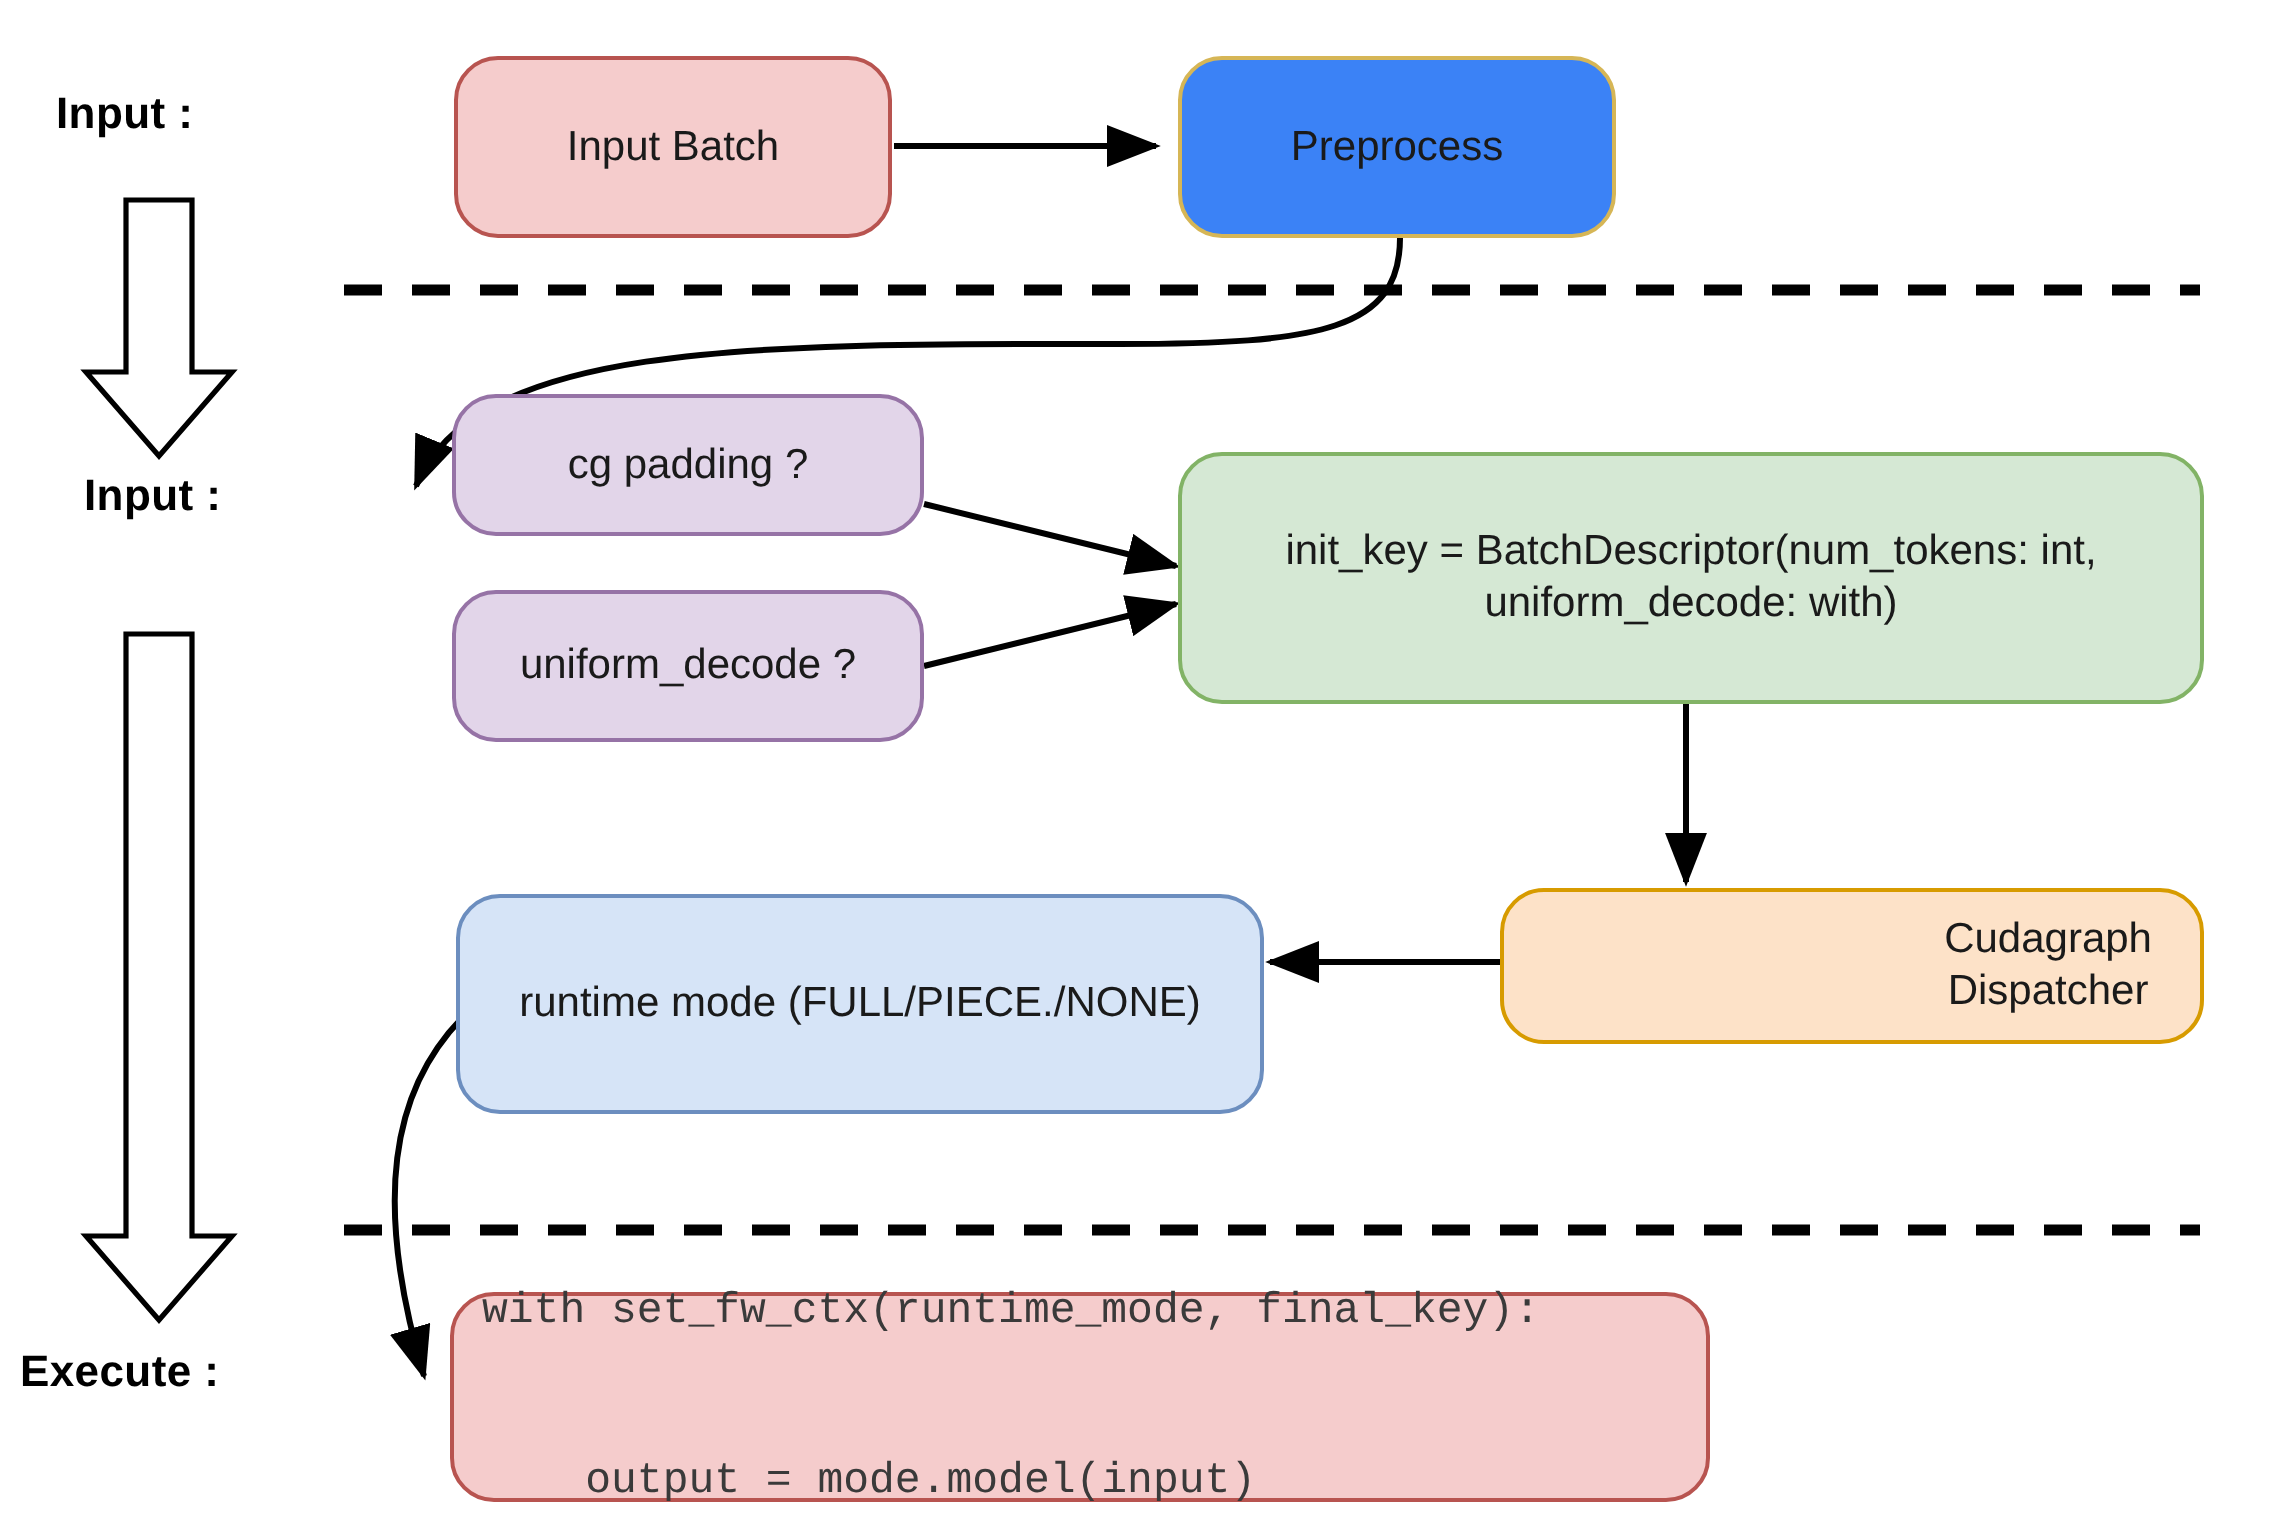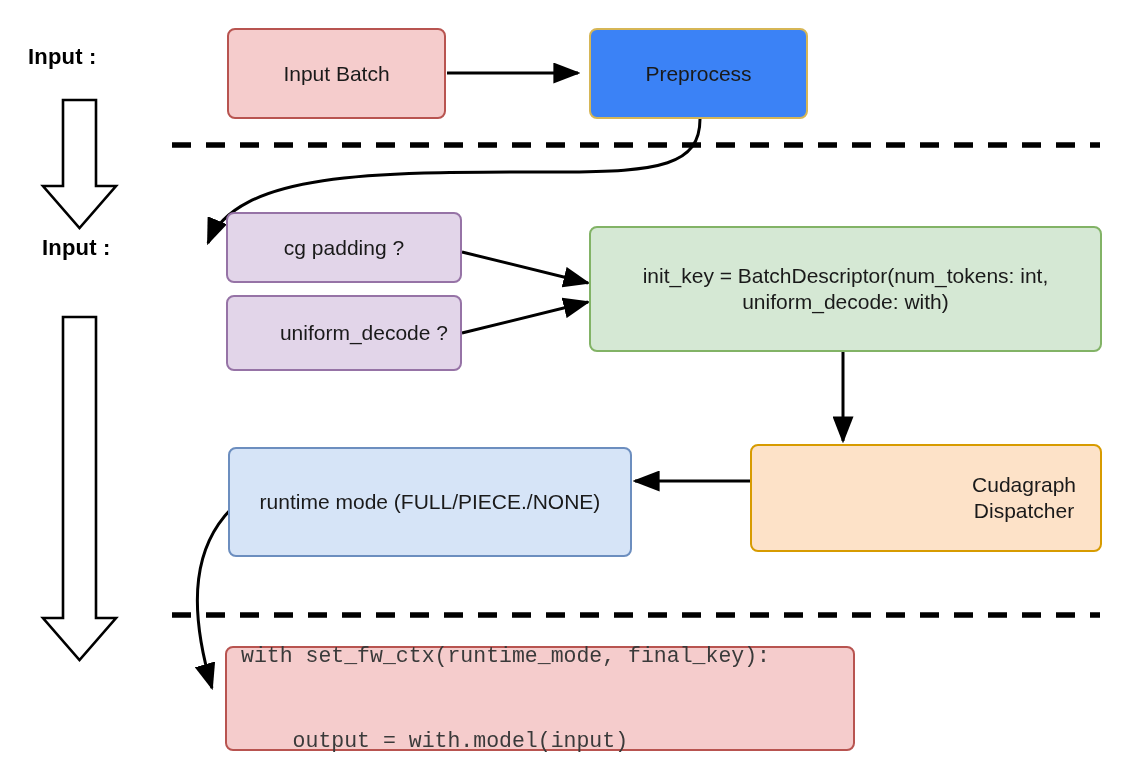--- a/index.html
+++ b/index.html
@@ -32,28 +32,28 @@
     white-space: nowrap;
     letter-spacing: 0.2px;
   }
   .node {
     position: absolute;
     box-sizing: border-box;
     display: flex;
     align-items: center;
     justify-content: center;
     text-align: center;
-    border-radius: 8px;
+    border-radius: 22px;
     border-width: 2px;
     border-style: solid;
     font-family: "Liberation Sans", sans-serif;
     font-size: 21px;
     color: #1a1a1a;
     line-height: 1.22;
-    padding: 2px 12px;
+    padding: 2px 0;
   }
   .node.code {
     font-family: "Liberation Mono", monospace;
     font-size: 21.5px;
     justify-content: flex-start;
     text-align: left;
     white-space: pre;
     line-height: 1.32;
     padding-left: 14px;
     color: #3a3a3a;
@@ -99,58 +99,59 @@
 
     <line x1="751" y1="481" x2="635" y2="481" stroke="#000000" stroke-width="3" marker-end="url(#arrowhead)"></line>
 
     <path d="M231,509 C196,545 186,600 212,688" fill="none" stroke="#000000" stroke-width="3" marker-end="url(#arrowhead)"></path>
   </svg>
 
   <div class="stage-label" style="left:28px; top:44px;">Input :</div>
 
   <div class="stage-label" style="left:42px; top:235px;">Input :</div>
 
+  <div class="stage-label" style="left:10px; top:673px;">Execute :</div>
 
   <div class="node node-pink" style="left:227px; top:28px; width:219px; height:91px;">
     <span>Input Batch</span>
   </div>
 
   <div class="node node-yellow" style="left:589px; top:28px; width:219px; height:91px;">
     <span>Preprocess</span>
   </div>
 
-  <div class="node node-purple" style="left:226px; top:212px; width:236px; height:71px;">
+  <div class="node node-purple" style="left:226px; top:197px; width:236px; height:71px;">
     <span>cg padding ?</span>
   </div>
 
-  <div class="node node-purple" style="left:226px; top:295px; width:236px; height:76px;justify-content:flex-end;">
+  <div class="node node-purple" style="left:226px; top:295px; width:236px; height:76px;">
     <span>uniform_decode ?</span>
   </div>
 
   <div class="node node-green" style="left:589px; top:226px; width:513px; height:126px;">
     <div>
       <div>init_key = BatchDescriptor(num_tokens: int,</div>
       <div>uniform_decode: with)</div>
     </div>
   </div>
 
   <div class="node node-blue" style="left:228px; top:447px; width:404px; height:110px;">
     <div>
       <div>runtime mode (FULL/PIECE./NONE)</div>
     </div>
   </div>
 
-  <div class="node node-orange-outer" style="left:750px; top:444px; width:352px; height:108px; justify-content:flex-end; padding-right:24px;">
+  <div class="node node-orange-outer" style="left:750px; top:444px; width:352px; height:78px; justify-content:flex-end; padding-right:24px;">
     <div>
       <div>Cudagraph</div>
       <div>Dispatcher</div>
     </div>
   </div>
 
 
   <div class="node node-pink code" style="left:225px; top:646px; width:630px; height:105px;">
     <div>
       <div>with set_fw_ctx(runtime_mode, final_key):</div>
-      <div>    output = with.model(input)</div>
+      <div>    output = mode.model(input)</div>
     </div>
   </div>
 
 </div>
 
 </body></html>

